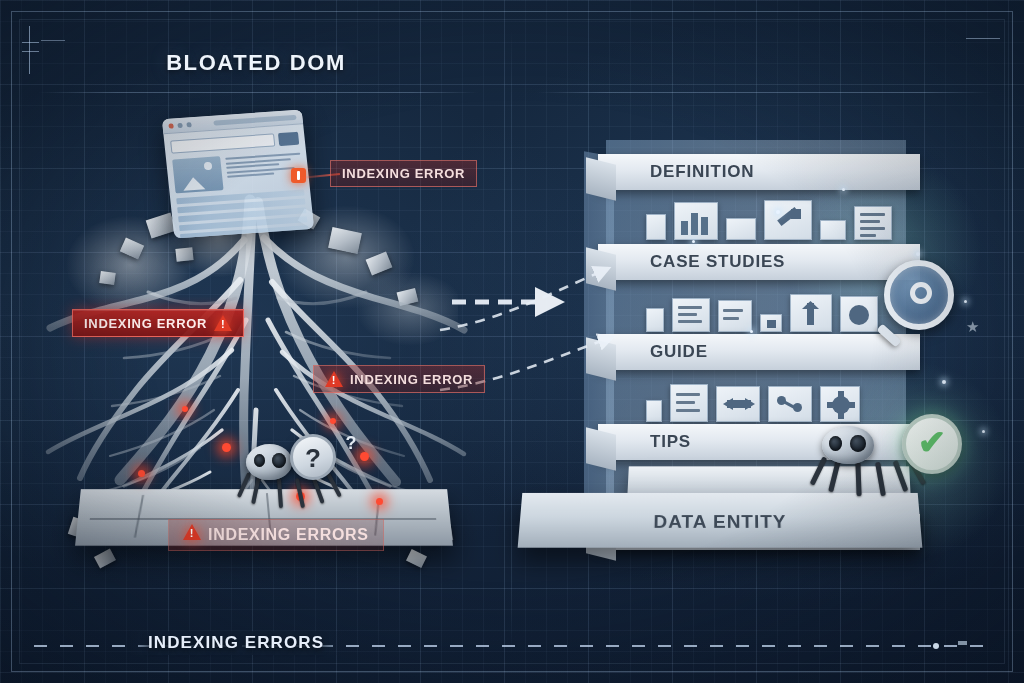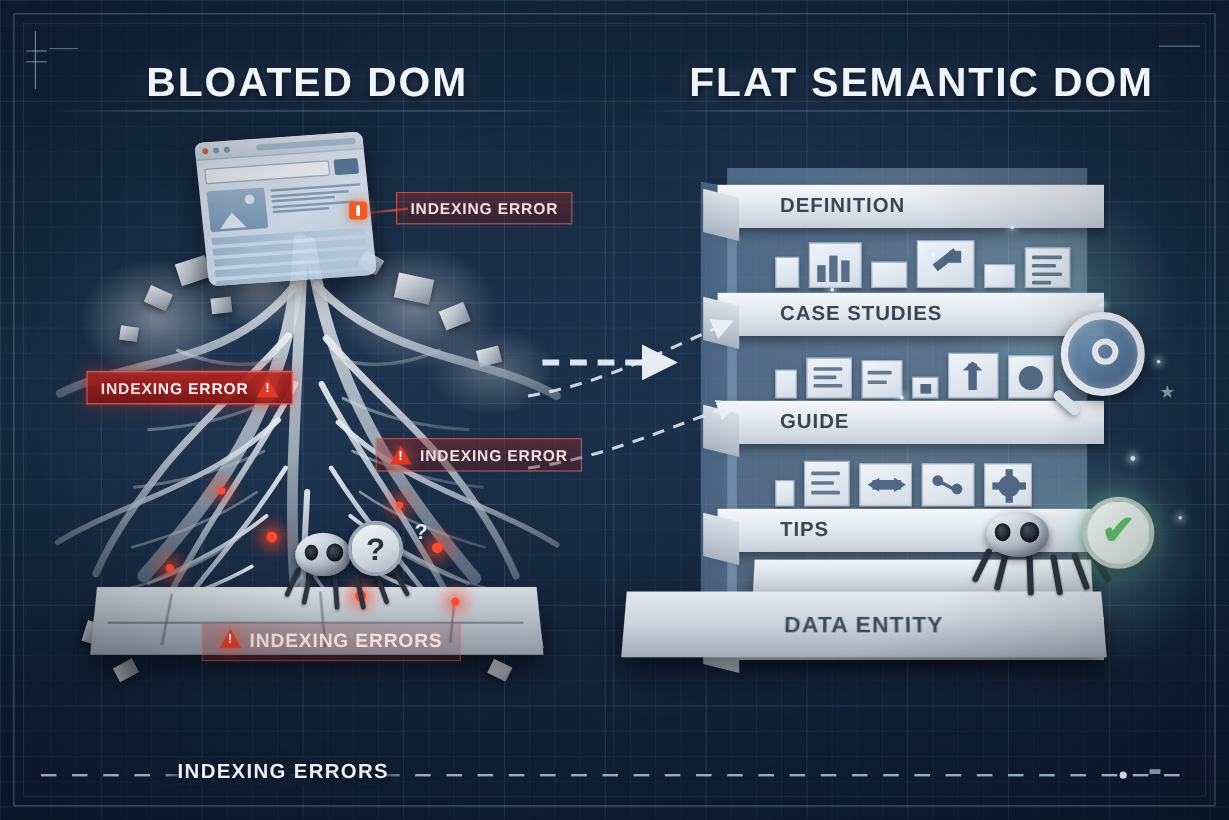--- a/index.html
+++ b/index.html
@@ -80,21 +80,21 @@
   .dash-tick { position:absolute; top:641px; right:57px; width:9px; height:4px; background:rgba(210,230,250,0.6); }
 
   .divider-mid {
     position:absolute; left:511px; top:30px; width:1px; height:623px;
     background: linear-gradient(to bottom, rgba(160,195,235,0) 0%, rgba(160,195,235,0.12) 12%, rgba(160,195,235,0.12) 88%, rgba(160,195,235,0) 100%);
   }
 
   
   .panel-title {
     position: absolute; top: 50px;
-    font-size: 34px; font-weight: bold; letter-spacing: 1.6px;
+    font-size: 22px; font-weight: bold; letter-spacing: 1.6px;
     color: #eef4fb;
     text-shadow: 0 2px 7px rgba(0,0,0,0.75), 0 0 18px rgba(150,195,245,0.28);
     white-space: nowrap;
   }
   #title-left  { left: 0; width: 512px; text-align: center; }
   #title-right { left: 512px; width: 512px; text-align: center; }
 
   
   #bottom-caption {
     position: absolute; left: 130px; top: 631px;
@@ -685,21 +685,20 @@
   <div class="tick-v"></div>
   <div class="tick-h1"></div>
   <div class="tick-h2"></div>
   <div class="tick-h3"></div>
   <div class="tick-corner-tr"></div>
   <div class="divider-mid"></div>
   <div class="rule-left"></div>
   <div class="rule-right"></div>
 
   <div class="panel-title" id="title-left">BLOATED DOM</div>
-  <div class="panel-title" id="title-right">FLAT SEMANTIC DOM</div>
 
   <div class="dash-baseline"></div>
   <div class="dash-dot"></div>
   <div class="dash-tick"></div>
 
   <div id="bottom-caption">INDEXING ERRORS</div>
 
 </div>
 
 </body></html>

